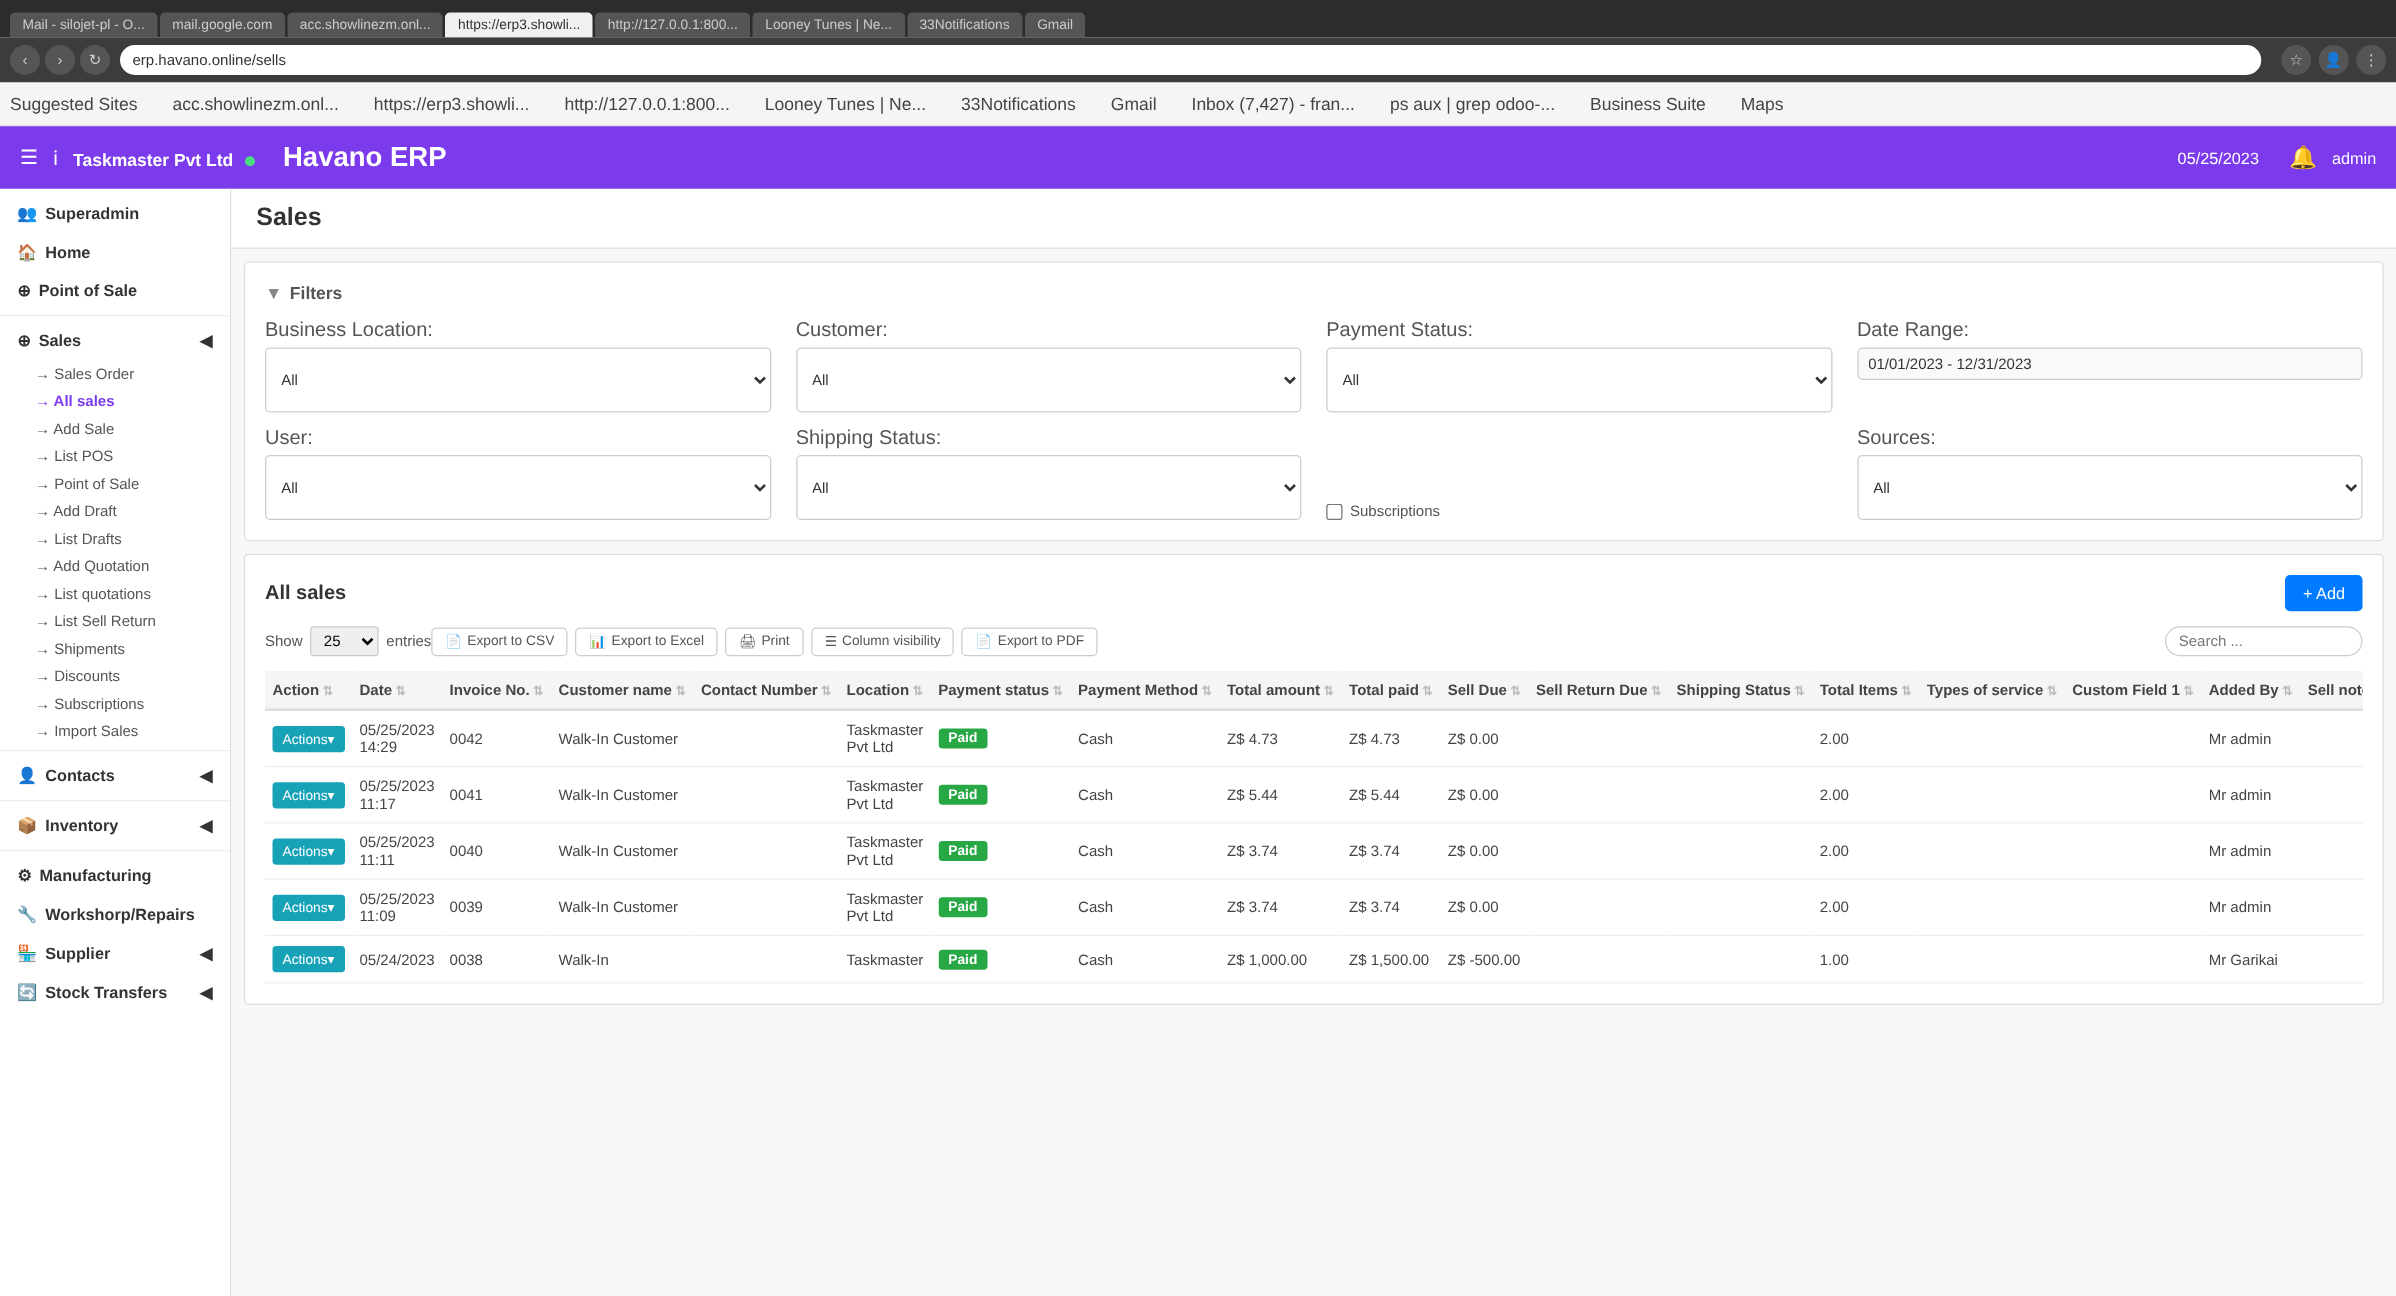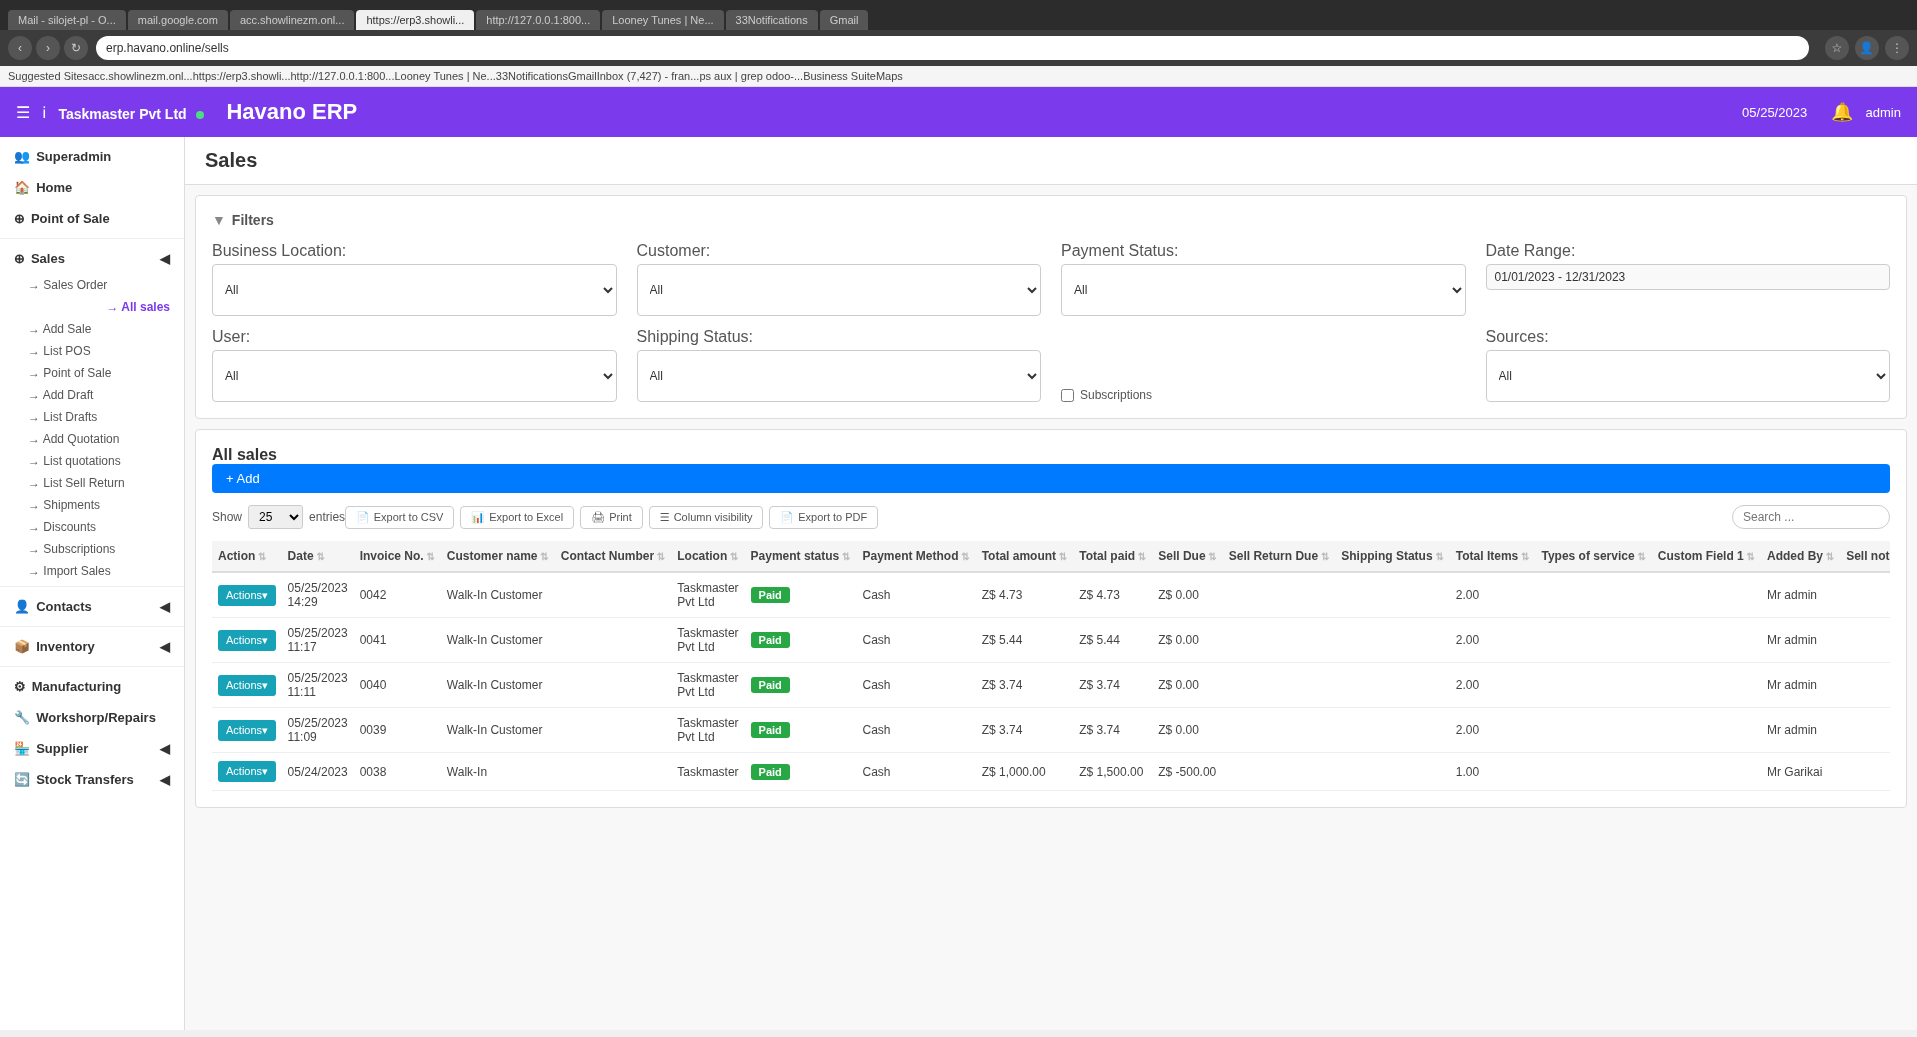--- a/index.html
+++ b/index.html
@@ -6,57 +6,57 @@
     body { font-family: Arial, sans-serif; font-size: 13px; background: #f0f0f0; overflow: hidden; height: 1037px; width: 1917px; }
 
     
     .browser-bar { background: #3c3c3c; height: 36px; display: flex; align-items: center; padding: 0 8px; gap: 8px; }
     .browser-controls { display: flex; gap: 4px; align-items: center; }
     .browser-btn { width: 24px; height: 24px; background: #555; border: none; border-radius: 50%; cursor: pointer; color: #ccc; font-size: 12px; display: flex; align-items: center; justify-content: center; }
     .url-bar { flex: 1; background: #fff; border-radius: 12px; height: 24px; padding: 0 10px; font-size: 12px; color: #333; display: flex; align-items: center; }
     .browser-tabs { background: #2c2c2c; height: 30px; display: flex; align-items: flex-end; padding: 0 8px; gap: 2px; overflow: hidden; }
     .browser-tab { background: #555; border-radius: 4px 4px 0 0; padding: 4px 10px; font-size: 11px; color: #ccc; white-space: nowrap; max-width: 140px; overflow: hidden; text-overflow: ellipsis; }
     .browser-tab.active { background: #f0f0f0; color: #333; }
-    .bookmarks-bar { background: #f5f5f5; height: 21px; display: flex; align-items: center; padding: 0 8px; gap: 0; border-bottom: 1px solid #ddd; font-size: 11px; color: #444; overflow: hidden; }
+    .bookmarks-bar { background: #f5f5f5; height: 35px; display: flex; align-items: center; padding: 0 8px; gap: 28px; border-bottom: 1px solid #ddd; font-size: 14px; color: #444; overflow: hidden; }
 
     
     .app-wrapper { display: flex; flex-direction: column; height: calc(1037px - 94px); }
     .topbar { background: #7c3aed; height: 50px; display: flex; align-items: center; padding: 0 16px; color: white; gap: 12px; }
     .topbar-logo { font-size: 20px; font-weight: bold; flex: 1; }
     .topbar-date { font-size: 13px; margin-right: 12px; }
 
     .main-layout { display: flex; flex: 1; overflow: hidden; }
 
     
     .sidebar { width: 185px; background: #fff; border-right: 1px solid #ddd; overflow-y: auto; flex-shrink: 0; }
     .sidebar-section { padding: 4px 0; }
     .sidebar-header { padding: 8px 14px; font-size: 13px; font-weight: bold; color: #333; display: flex; align-items: center; gap: 6px; }
     .sidebar-sub { padding: 4px 14px 4px 28px; font-size: 12px; color: #555; cursor: pointer; }
-    .sidebar-sub.active { color: #7c3aed; font-weight: bold; text-align: right; }
+    .sidebar-sub.active { color: #7c3aed; font-weight: bold; }
     .sidebar-divider { border: none; border-top: 1px solid #eee; margin: 4px 0; }
 
     
     .content { flex: 1; overflow: auto; background: #f8f8f8; }
     .page-header { background: white; padding: 12px 20px; border-bottom: 1px solid #ddd; }
     .page-title { font-size: 20px; font-weight: bold; color: #333; }
 
     
     .filters-section { background: white; margin: 10px; padding: 16px; border-radius: 4px; border: 1px solid #ddd; }
     .filters-title { font-size: 14px; font-weight: bold; color: #555; margin-bottom: 14px; display: flex; align-items: center; gap: 6px; }
     .filters-grid { display: grid; grid-template-columns: 1fr 1fr 1fr 1fr; gap: 12px 20px; }
     .filter-group { display: flex; flex-direction: column; gap: 4px; }
     .filter-label { font-size: 16px; color: #555; font-weight: 500; }
     .filter-select { border: 1px solid #ccc; border-radius: 4px; padding: 17px 8px; font-size: 12px; background: white; color: #333; }
     .filter-input { border: 1px solid #ccc; border-radius: 4px; padding: 5px 8px; font-size: 12px; background: #f9f9f9; color: #333; }
     .filter-row2 { display: grid; grid-template-columns: 1fr 1fr 1fr 1fr; gap: 18px 20px; margin-top: 12px; align-items: end; }
     .subscriptions-check { display: flex; align-items: center; gap: 6px; font-size: 12px; color: #555; }
 
     
     .table-section { background: white; margin: 10px; padding: 16px; border-radius: 4px; border: 1px solid #ddd; }
-    .table-header { display: flex; justify-content: space-between; margin-bottom: 12px; flex-direction: column; }
+    .table-header { display: flex; justify-content: space-between; align-items: center; margin-bottom: 12px; }
     .table-title { font-size: 16px; font-weight: bold; color: #333; }
     .add-btn { background: #007bff; color: white; border: none; border-radius: 4px; padding: 7px 14px; font-size: 13px; cursor: pointer; display: flex; align-items: center; gap: 4px; }
 
     .table-controls { display: flex; align-items: center; margin-bottom: 12px; flex-wrap: wrap; }
     .show-entries { display: flex; align-items: center; gap: 6px; font-size: 12px; color: #555; }
     .show-entries select { border: 1px solid #ccc; border-radius: 3px; padding: 3px 6px; font-size: 12px; }
     .export-btns { display: flex; gap: 6px; }
     .export-btn { background: white; border: 1px solid #ccc; border-radius: 4px; padding: 4px 10px; font-size: 11px; cursor: pointer; color: #555; display: flex; align-items: center; gap: 4px; }
     .search-input { margin-left: auto; border: 1px solid #ccc; border-radius: 12px; padding: 4px 10px; font-size: 12px; width: 158px; }
 

